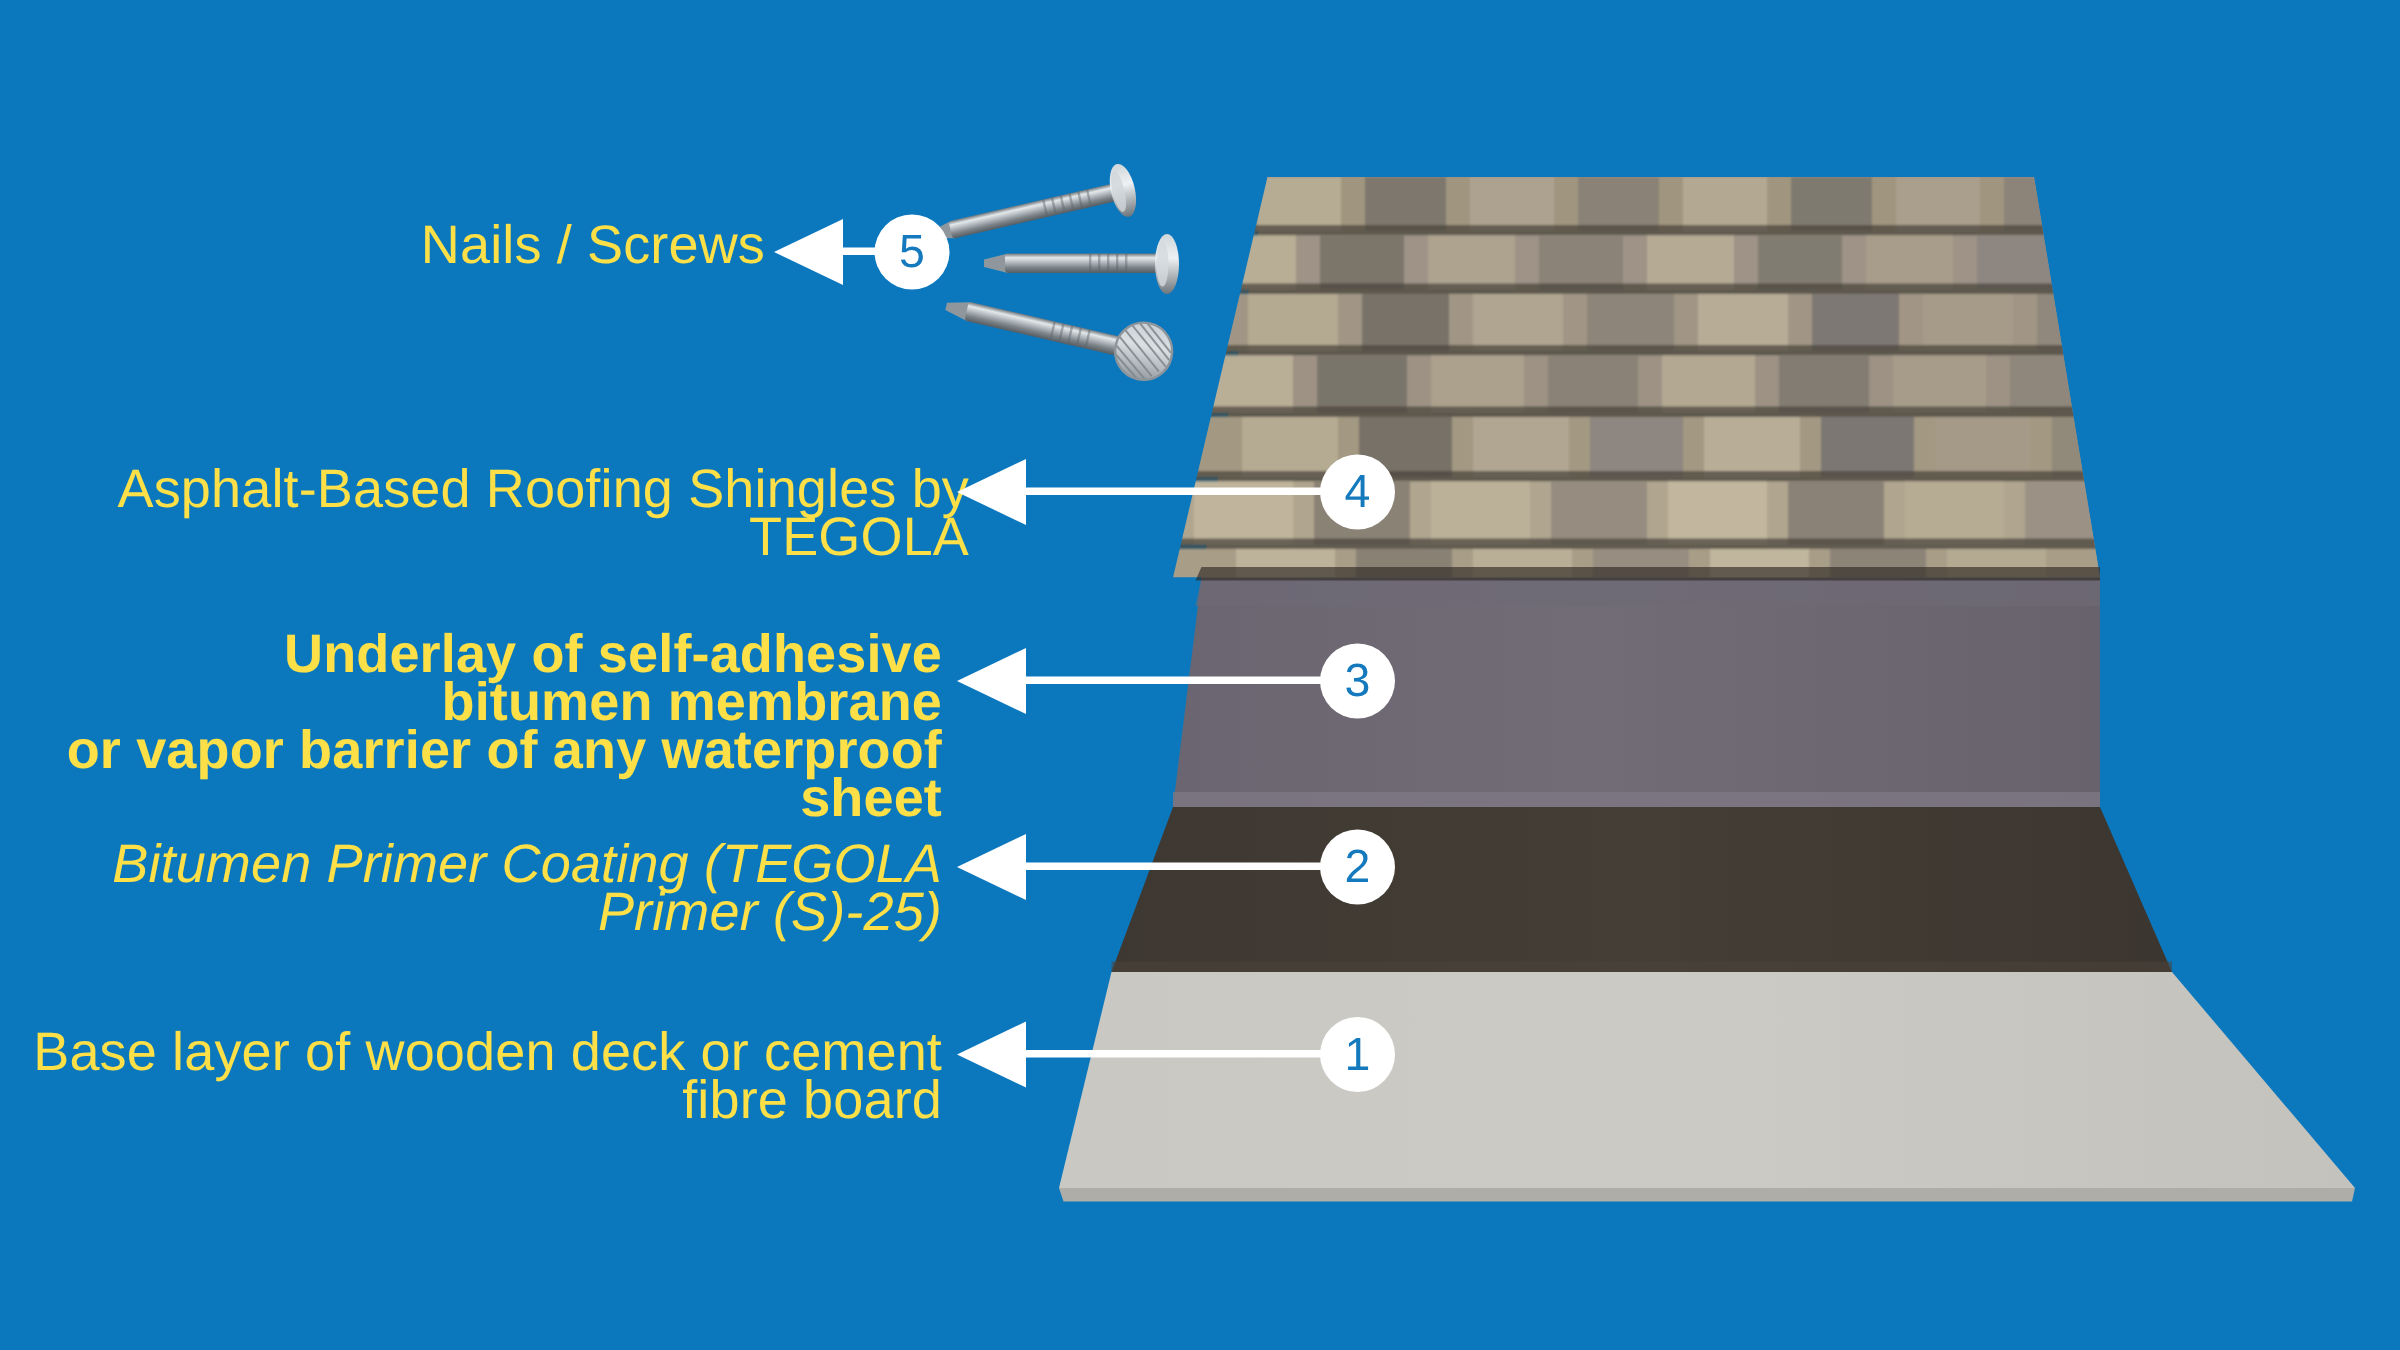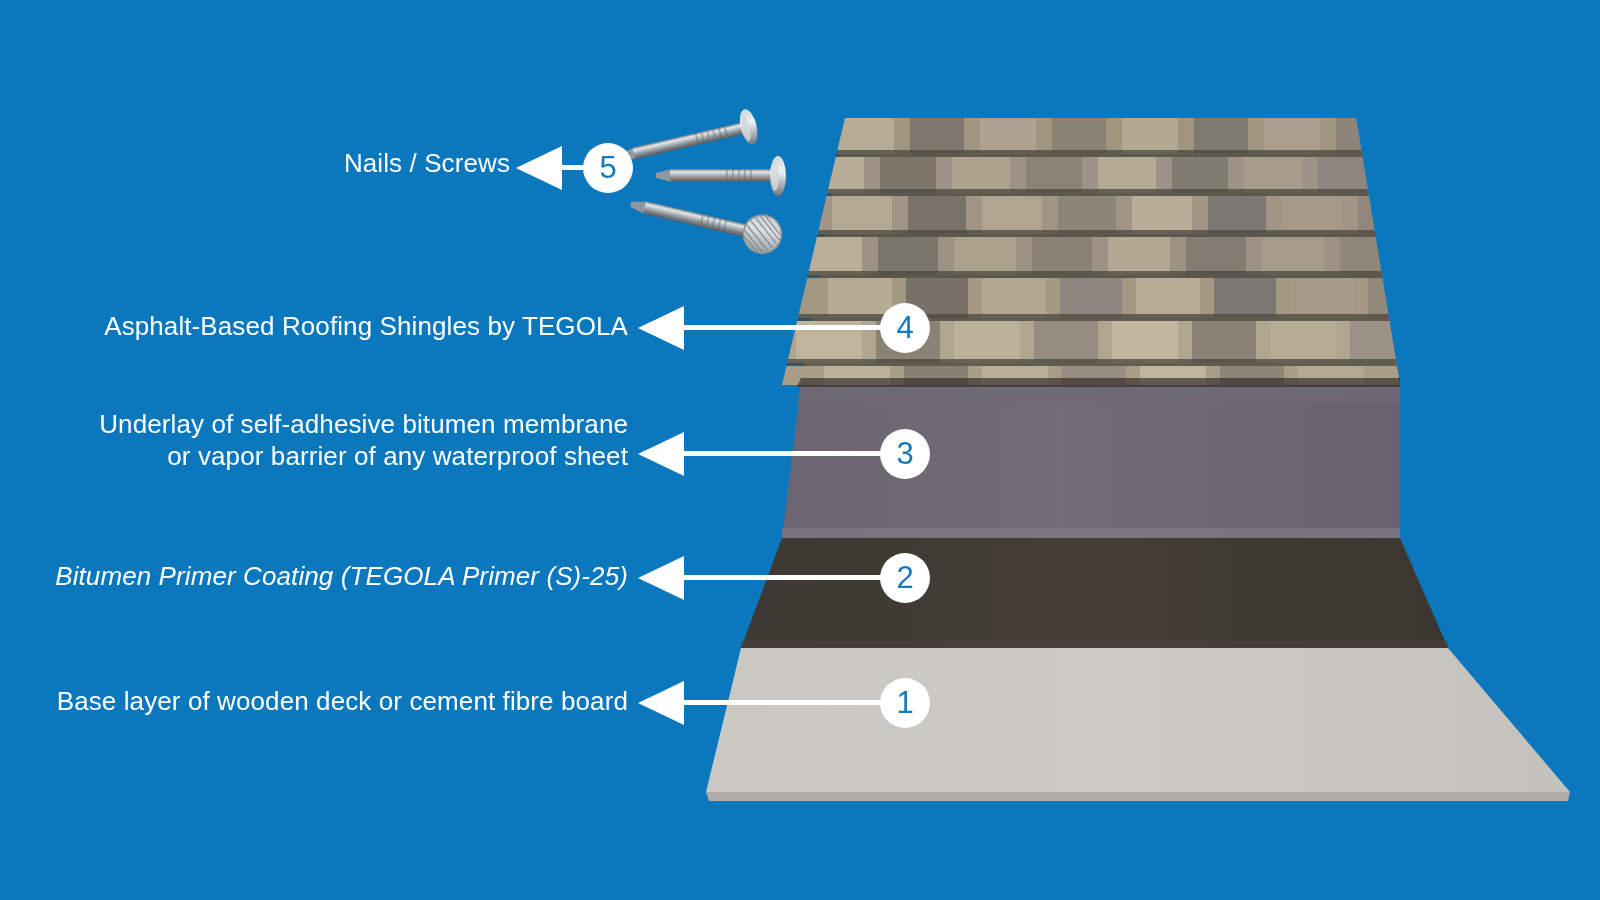--- a/index.html
+++ b/index.html
@@ -20,22 +20,22 @@
   #slab {
     position: absolute;
     left: 0; top: 0;
     width: 1600px; height: 900px;
     pointer-events: none;
   }
 
   
   .callout-label {
     position: absolute;
-    color: #ffffff;
-    font-size: 26px;
+    color: #fde047;
+    font-size: 36px;
     line-height: 32px;
     text-align: right;
     white-space: pre-line;
     letter-spacing: 0.1px;
   }
 
   
   .arrow {
     position: absolute;
     height: 44px;
@@ -309,28 +309,28 @@
     </svg>
   </div>
 
   <div class="callout-label" style="left:180px; top:147px; width:330px;">Nails / Screws</div>
   <div class="arrow" style="left:516px; top:146px; width:100px;">
     <div class="head"></div>
     <div class="shaft"></div>
   </div>
   <div class="badge" style="left:583px; top:143px;">5</div>
 
-  <div class="callout-label" style="left:40px; top:310px; width:588px;text-align:right;">Asphalt-Based Roofing Shingles by TEGOLA</div>
+  <div class="callout-label" style="left:58px; top:310px; width:588px;text-align:right;">Asphalt-Based Roofing Shingles by TEGOLA</div>
   <div class="arrow" style="left:638px; top:306px; width:275px;">
     <div class="head"></div>
     <div class="shaft"></div>
   </div>
   <div class="badge" style="left:880px; top:303px;">4</div>
 
-  <div class="callout-label" style="left:40px; top:408px; width:588px;">Underlay of self-adhesive bitumen membrane
+  <div class="callout-label" style="left:40px; top:420px; width:588px;font-weight:bold;">Underlay of self-adhesive bitumen membrane
 or vapor barrier of any waterproof sheet</div>
   <div class="arrow" style="left:638px; top:432px; width:275px;">
     <div class="head"></div>
     <div class="shaft"></div>
   </div>
   <div class="badge" style="left:880px; top:429px;">3</div>
 
   <div class="callout-label" style="left:0px; top:560px; width:628px;font-style:italic;">Bitumen Primer Coating (TEGOLA Primer (S)-25)</div>
   <div class="arrow" style="left:638px; top:556px; width:275px;">
     <div class="head"></div>

